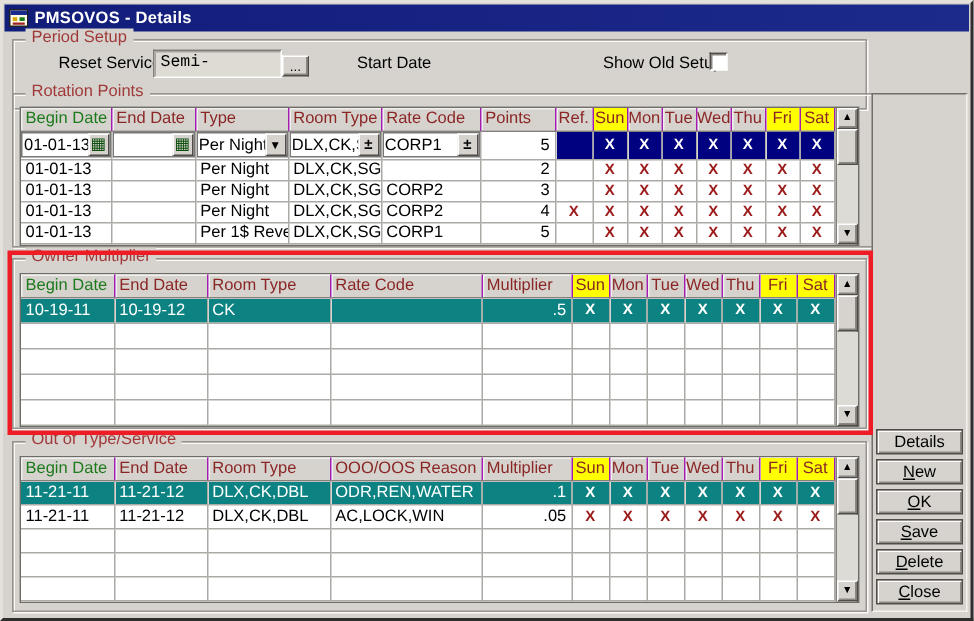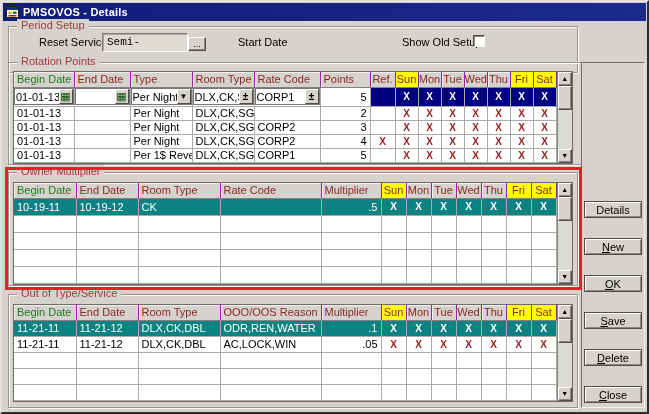--- a/index.html
+++ b/index.html
@@ -52,21 +52,21 @@
   .sb-btn{height:14px;background:#d6d3ce;border:1px solid;border-color:#fff #504d49 #504d49 #fff;
     box-shadow:inset -1px -1px 0 #8a8781;font-size:7px;line-height:12px;text-align:center;color:#000;padding:0;}
   .sb-thumb{height:24px;background:#d6d3ce;border:1px solid;border-color:#fff #504d49 #504d49 #fff;
     box-shadow:inset -1px -1px 0 #8a8781;}
   .sb-track{flex:1;}
 
   .hlbox{position:absolute;border:3px solid #ee1c25;pointer-events:none;z-index:5;}
 
   .right-panel{position:absolute;left:579px;top:60px;width:64px;height:346px;background:#d6d3ce;
     border:1px solid;border-color:#716e6a #f4f2ee #f4f2ee #716e6a;
-    display:flex;flex-direction:column;justify-content:flex-end;gap:20px;padding:0 2px 4px 2px;}
+    display:flex;flex-direction:column;justify-content:flex-end;gap:3px;padding:0 2px 4px 2px;}
   .btn{height:17px;width:100%;background:#d6d3ce;border:1px solid #504d49;
     box-shadow:inset 1px 1px 0 #fff,inset -1px -1px 0 #8a8781;font-size:11px;
     font-family:"Liberation Sans",sans-serif;color:#000;text-align:center;padding:0;line-height:14px;}
 </style>
 </head>
 <body>
 
 <div class="window">
 
   <div class="titlebar">

